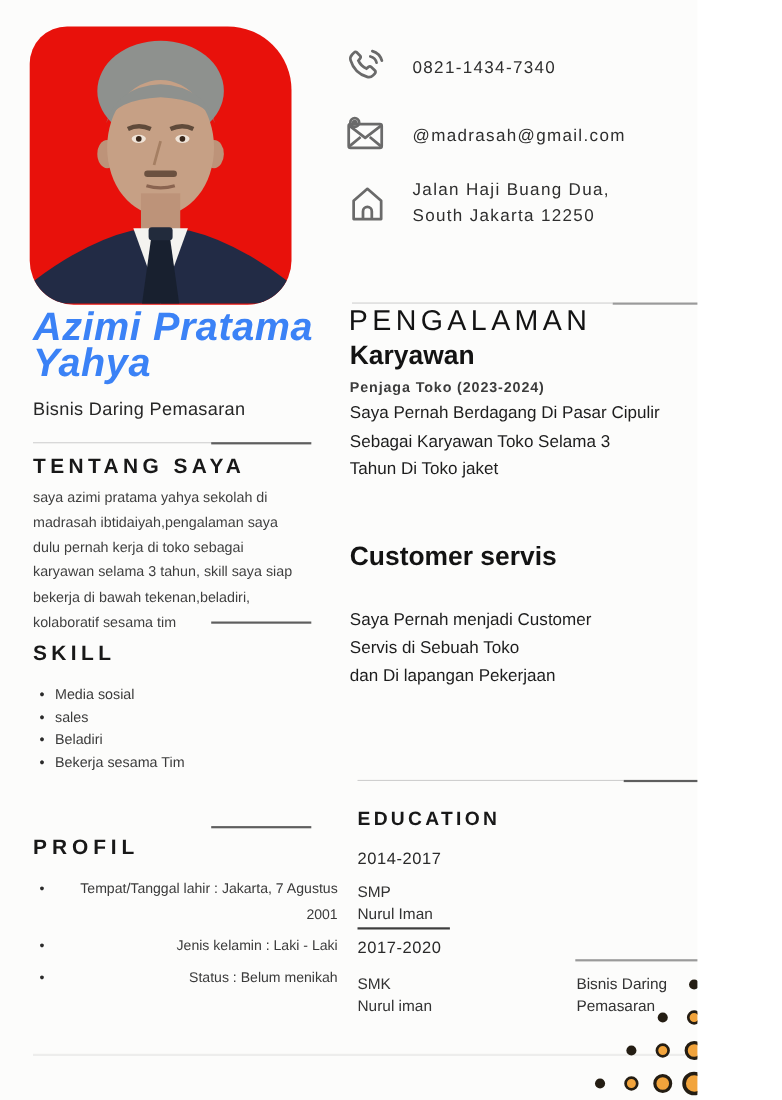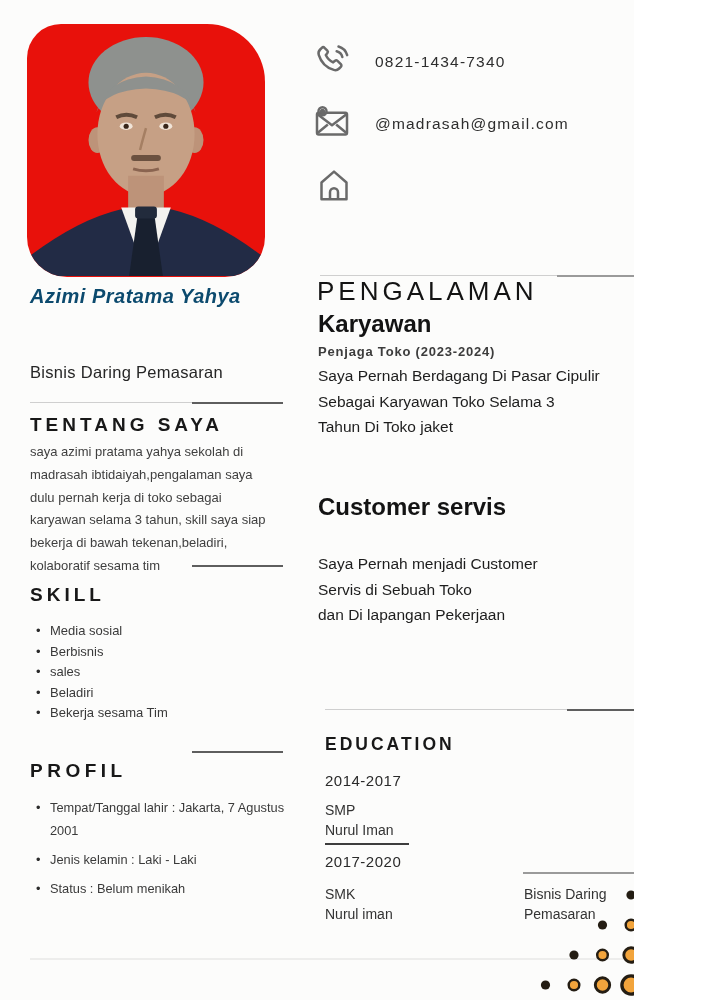--- a/index.html
+++ b/index.html
@@ -24,33 +24,33 @@
   .photo svg{display:block;width:100%;height:100%;}
 
   
   .c-icon{width:40px;height:40px;}
   .c-icon svg{width:100%;height:100%;}
   .c-text{font-size:15.5px;letter-spacing:1.2px;color:#2e2e2e;line-height:24px;}
 
   
   .name{
     left:30px;top:280px;width:268px;
-    font-size:20px;font-weight:bold;font-style:italic;
-    line-height:33px;color:#0c4a6e;letter-spacing:.5px;
+    font-size:36px;font-weight:bold;font-style:italic;
+    line-height:33px;color:#3b82f6;letter-spacing:.5px;
   }
   .job-title{left:30px;top:363px;font-size:16.5px;color:#262626;letter-spacing:.3px;}
   .h-left{font-weight:bold;font-size:19px;letter-spacing:4px;color:#181818;}
   .body-sm{font-size:13px;color:#3f3f3f;}
   .list{list-style:none;margin:0;padding:0;}
   .list li{position:relative;padding-left:18px;}
   .list li::before{
     content:"•";position:absolute;left:4px;top:0;color:#2b2b2b;
   }
   .skill-list li{font-size:13px;line-height:20.5px;color:#3a3a3a;}
-  .profil-list li{font-size:12.8px;line-height:23px;color:#3a3a3a;margin-bottom:6px;}
+  .profil-list li{font-size:12.8px;line-height:23px;color:#3a3a3a;margin-bottom:6px;text-align:right;}
 
   
   .h-exp{left:317px;top:276px;font-size:26px;font-weight:normal;letter-spacing:4px;color:#131313;}
   .h-sub{font-size:24px;font-weight:bold;color:#131313;}
   .meta{font-size:13px;font-weight:bold;letter-spacing:.8px;color:#3c3c3c;}
   .para{font-size:15.5px;line-height:25.6px;color:#1d1d1d;}
   .h-edu{left:325px;top:734px;font-size:17.5px;font-weight:bold;letter-spacing:3px;color:#181818;}
   .edu-years{font-size:15px;color:#2a2a2a;letter-spacing:.5px;}
   .edu-school{font-size:14px;color:#333;line-height:20px;}
 
@@ -111,41 +111,42 @@
     </svg>
   </div>
   <div class="abs c-text" style="left:375px;top:112px;">@madrasah@gmail.com</div>
 
   <div class="abs c-icon" style="left:314px;top:165px;">
     <svg viewBox="0 0 24 24" fill="none" stroke="#6a6a6a" stroke-width="1.5" stroke-linejoin="round">
       <path d="M4.5 20.5 V10.5 L12 4 L19.5 10.5 V20.5 Z"></path>
       <path d="M9.6 20.5 V16.3 a2.4 2.4 0 0 1 4.8 0 V20.5"></path>
     </svg>
   </div>
+  <div class="abs c-text pre" style="left:375px;top:161px;">Jalan Haji Buang Dua,
+South Jakarta 12250</div>
 
   <div class="abs name">Azimi Pratama Yahya</div>
   <div class="abs job-title">Bisnis Daring Pemasaran</div>
 
   <div class="line thin" style="left:30px;top:402px;width:253px;"></div>
   <div class="line dark" style="left:192px;top:402px;width:91px;"></div>
 
   <div class="abs h-left" style="left:30px;top:414px;">TENTANG SAYA</div>
   <div class="abs body-sm pre" style="left:30px;top:441px;width:275px;line-height:22.8px;">saya azimi pratama yahya sekolah di
 madrasah ibtidaiyah,pengalaman saya
 dulu pernah kerja di toko sebagai
 karyawan selama 3 tahun, skill saya siap
 bekerja di bawah tekenan,beladiri,
 kolaboratif sesama tim</div>
 
   <div class="line dark" style="left:192px;top:565px;width:91px;"></div>
 
   <div class="abs h-left" style="left:30px;top:584px;">SKILL</div>
   <ul class="abs list skill-list" style="left:32px;top:621px;width:240px;">
     <li>Media sosial</li>
-    <li>Berbisnis</li>
     <li>sales</li>
     <li>Beladiri</li>
     <li>Bekerja sesama Tim</li>
   </ul>
 
   <div class="line dark" style="left:192px;top:751px;width:91px;"></div>
 
   <div class="abs h-left" style="left:30px;top:760px;letter-spacing:4.5px;">PROFIL</div>
   <ul class="abs list profil-list" style="left:32px;top:796px;width:275px;">
     <li class="pre">Tempat/Tanggal lahir : Jakarta, 7 Agustus

